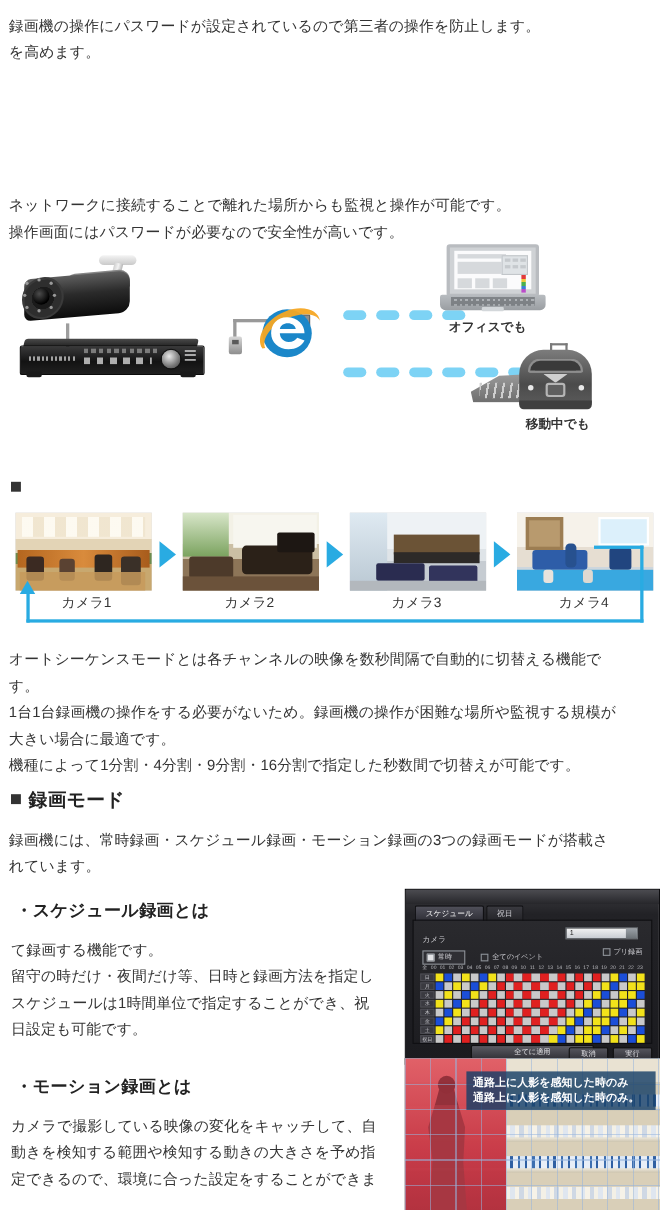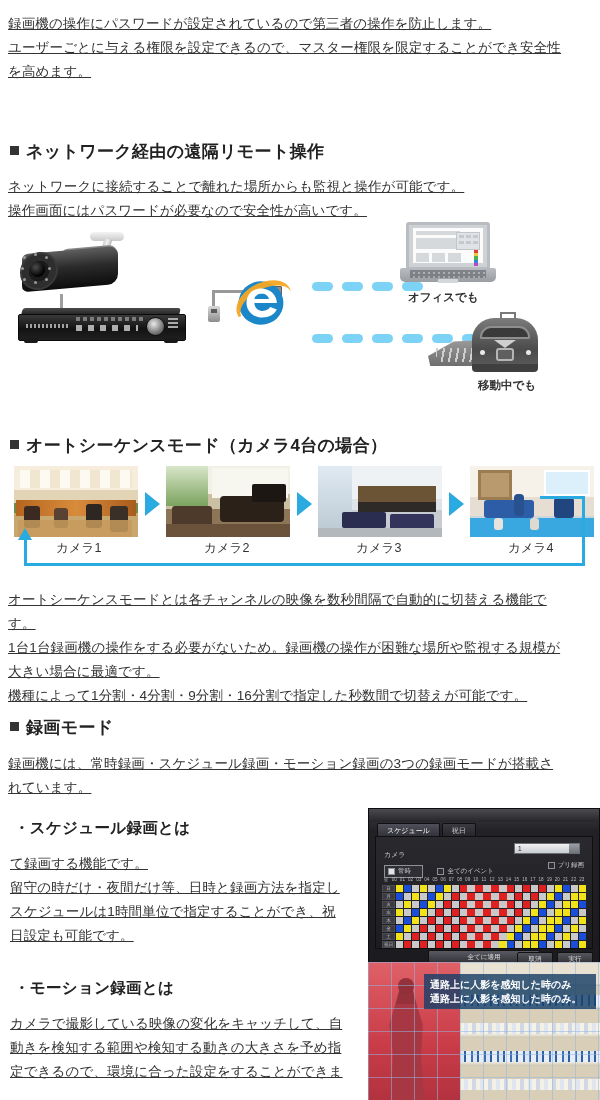--- a/index.html
+++ b/index.html
@@ -12,21 +12,21 @@
     position:relative;
   }
   .page{width:600px;height:1100px;position:relative;}
 
   .para{
     font-size:13.5px;
     line-height:1.78;
     color:#333;
     letter-spacing:0.01em;
   }
-  .para div{white-space:pre;text-decoration:underline;}
+  .para div{white-space:pre;}
 
   .sec-h{
     font-size:17px;
     font-weight:bold;
     color:#222;
     letter-spacing:0.02em;
   }
   .sq{display:inline-block;width:9px;height:9px;background:#333;margin-right:7px;vertical-align:2px;}
 
   .sub-h{
@@ -214,27 +214,23 @@
      background:rgba(23,64,104,.82);padding:4px 6px;}
   .ms-caption div{color:#fff;font-size:10px;font-weight:bold;line-height:1.35;white-space:pre;}
 </style>
 </head>
 <body>
 
 <div class="page">
 
   <div class="para" id="intro-para">
     <div>録画機の操作にパスワードが設定されているので第三者の操作を防止します。</div>
-    <div>ユーザーごとに与える権限を設定できるので、マスター権限を限定することができ安全性</div>
     <div>を高めます。</div>
   </div>
 
-  <div class="sec-h" id="net-head">
-    <span class="sq"></span><span>ネットワーク経由の遠隔リモート操作</span>
-  </div>
 
   <div class="para" id="net-para">
     <div>ネットワークに接続することで離れた場所からも監視と操作が可能です。</div>
     <div>操作画面にはパスワードが必要なので安全性が高いです。</div>
   </div>
 
   <div id="net-figure">
 
     <div class="camera-wrap">
       <div class="cam-mount"></div>
@@ -326,21 +322,21 @@
       <div class="tr-chev"></div>
       <div class="tr-door"></div>
       <div class="tr-light" style="left:52px;top:40px"></div>
       <div class="tr-light" style="left:98px;top:40px"></div>
       <div class="tr-skirt"></div>
     </div>
     <div class="fig-label" style="left:478px;top:160px">移動中でも</div>
   </div>
 
   <div class="sec-h" id="seq-head">
-    <span class="sq"></span><span>オートシーケンスモード（カメラ4台の場合）</span>
+    <span class="sq"></span>
   </div>
 
   <div id="seq-figure">
 
     <div class="thumb" style="left:14px">
       <div class="sky" style="background:linear-gradient(180deg,#f6eddc 0 34%,#e3d4b6 34% 52%,#6d8c4e 52% 66%,#c8a86f 66% 100%)"></div>
       <div style="position:absolute;left:6px;top:4px;width:112px;height:18px;background:repeating-linear-gradient(90deg,#fffdf6 0 10px,#efe4cd 10px 20px);opacity:.8"></div>
       <div style="position:absolute;left:2px;top:34px;width:120px;height:16px;background:linear-gradient(90deg,#b4661f,#d98b3c,#a85c1c)"></div>
       <div style="position:absolute;left:10px;top:40px;width:16px;height:22px;background:#3b2a22;border-radius:3px"></div>
       <div style="position:absolute;left:40px;top:42px;width:14px;height:20px;background:#5a4232;border-radius:3px"></div>

